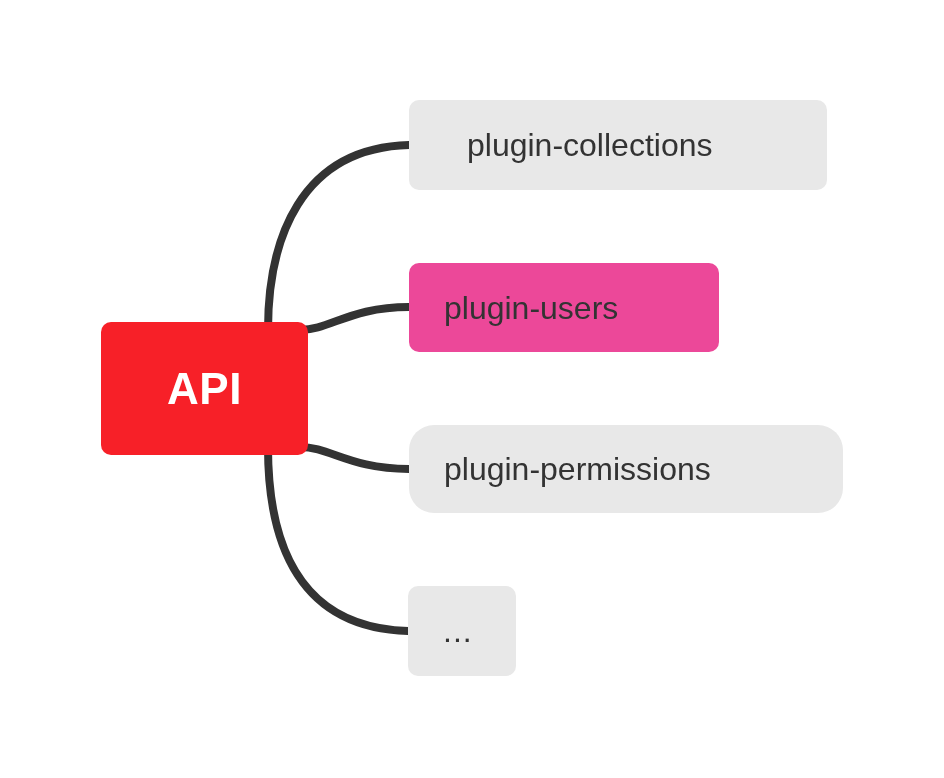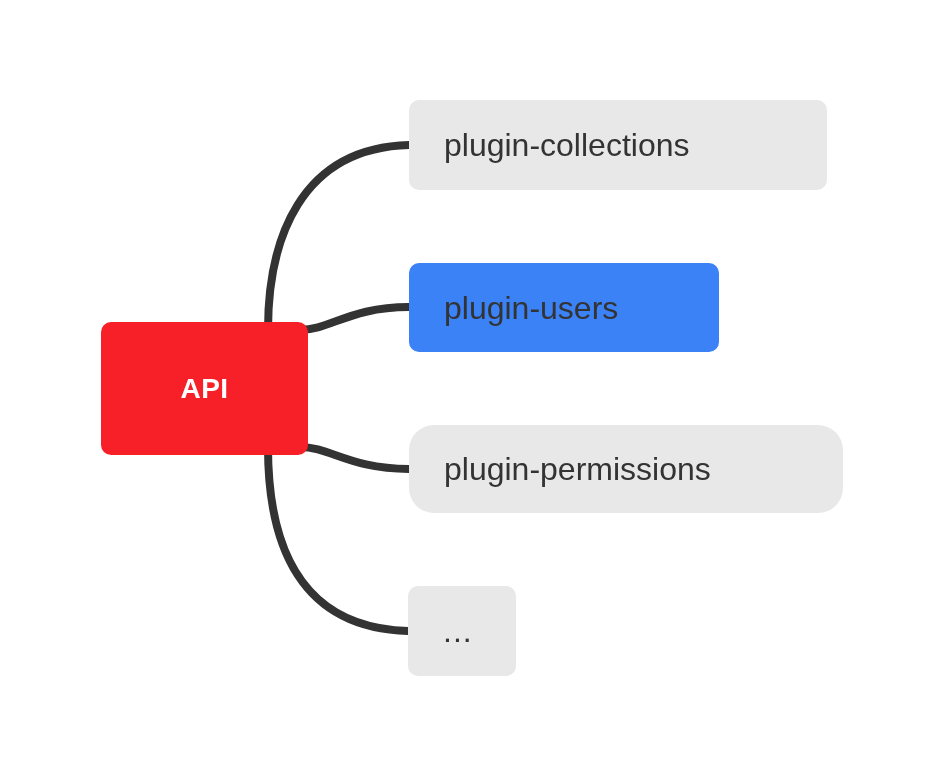--- a/index.html
+++ b/index.html
@@ -39,21 +39,21 @@
   .node.root {
     justify-content: center;
     background: #f72028;
   }
   .node.leaf {
     justify-content: flex-start;
     background: #e8e8e8;
   }
   .root-label {
     color: #ffffff;
-    font-size: 28px;
+    font-size: 44px;
     font-weight: bold;
     letter-spacing: 0.5px;
     line-height: 1;
     white-space: nowrap;
   }
   .leaf-label {
     color: #333333;
     font-size: 32px;
     font-weight: normal;
     line-height: 1;
@@ -76,25 +76,25 @@
       <path d="M 300 330 C 330 330 350 307 409 307"></path>
       <path d="M 300 447 C 330 447 350 469 409 469"></path>
       <path d="M 268 447 C 268 545 300 628 408 631"></path>
     </g>
   </svg>
 
   <div class="node root" id="node-root" style="left: 101px; top: 322px; width: 207px; height: 133px; background: rgb(247, 32, 40);">
     <span class="root-label" style="color: rgb(255, 255, 255);">API</span>
   </div>
 
-  <div class="node leaf" id="node-child-0" style="left: 409px; top: 100px; width: 418px; height: 90px; background: rgb(232, 232, 232);">
+  <div class="node leaf" id="node-child-0" style="left: 409px; top: 100px; width: 418px; height: 90px; background: rgb(232, 232, 232); padding-left: 23px;">
     <span class="leaf-label" style="color: rgb(51, 51, 51);">plugin-collections</span>
   </div>
 
-  <div class="node leaf" id="node-child-1" style="left: 409px; top: 263px; width: 310px; height: 89px; background: #3b82f6;">
+  <div class="node leaf" id="node-child-1" style="left: 409px; top: 263px; width: 310px; height: 89px; background: #ec4899;">
     <span class="leaf-label" style="color: rgb(51, 51, 51);">plugin-users</span>
   </div>
 
   <div class="node leaf" id="node-child-2" style="left: 409px; top: 425px; width: 434px; height: 88px; background: rgb(232, 232, 232); border-radius: 25px;">
     <span class="leaf-label" style="color: rgb(51, 51, 51);">plugin-permissions</span>
   </div>
 
   <div class="node leaf" id="node-child-3" style="left: 408px; top: 586px; width: 108px; height: 90px; background: rgb(232, 232, 232);">
     <span class="leaf-label ellipsis" style="color: rgb(51, 51, 51);">...</span>
   </div>

